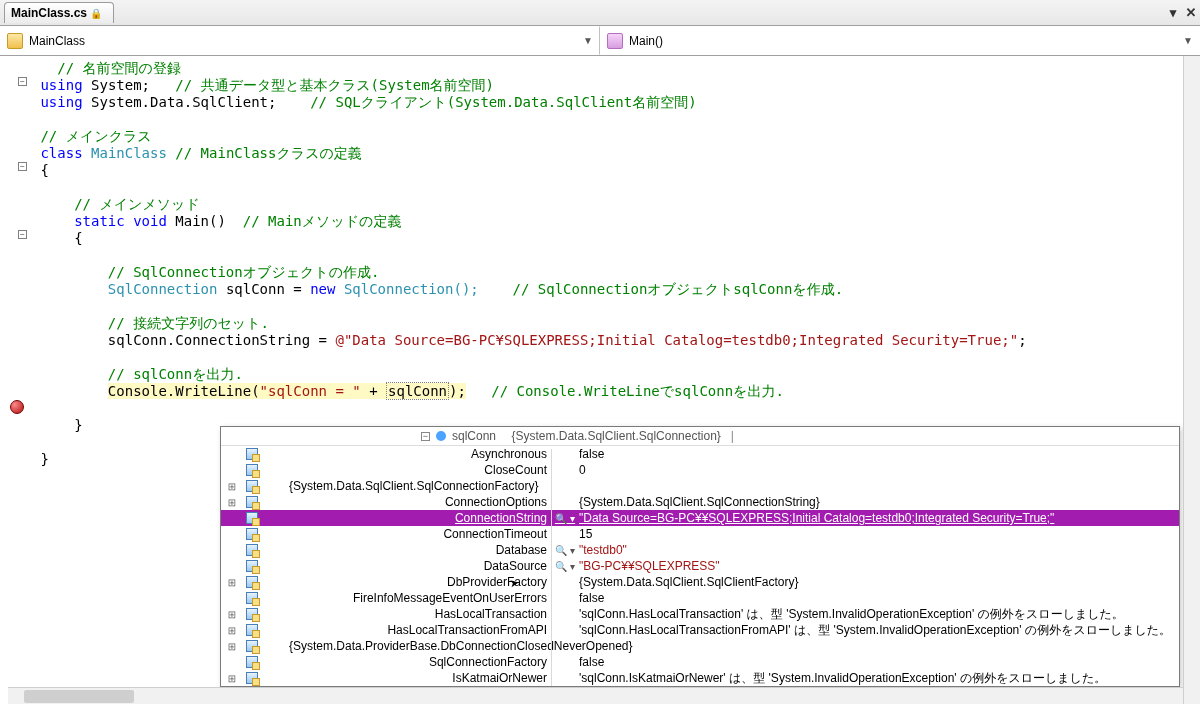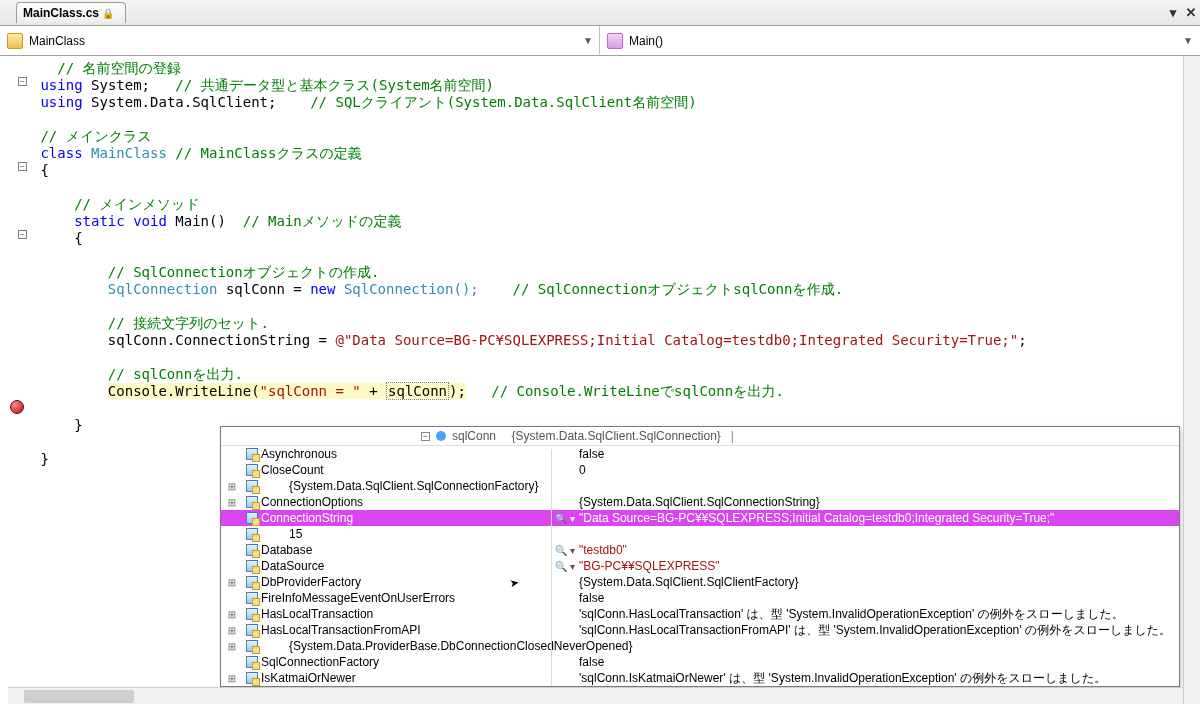--- a/index.html
+++ b/index.html
@@ -1,19 +1,19 @@
 <!DOCTYPE html>
 <html><head>
 <meta charset="utf-8">
 <style>
   * { box-sizing: border-box; margin: 0; padding: 0; }
   body { font-family: "MS Gothic", "Consolas", monospace; font-size: 13px; background: #fff; overflow: hidden; width: 1200px; height: 704px; position: relative; }
 
   
-  .tab-bar { display: flex; align-items: center; background: linear-gradient(#f4f4f4,#e7e7e7); border-bottom: 1px solid #a0a0a0; height: 26px; padding-left: 16px; }
+  .tab-bar { display: flex; align-items: center; background: linear-gradient(#f4f4f4,#e7e7e7); border-bottom: 1px solid #a0a0a0; height: 26px; padding-left: 4px; }
   .tab { background: linear-gradient(#ffffff,#ececec); border: 1px solid #9c9c9c; border-bottom: none; padding: 3px 10px 3px 6px; border-radius: 4px 4px 0 0; font-family: "Segoe UI", sans-serif; font-size: 12px; font-weight: bold; display: flex; align-items: center; gap: 3px; }
   .tab .lock { font-size: 10px; color: #555; }
   .tab-bar .spacer { flex: 1; }
   .tab-bar .win-btn { width: 18px; text-align: center; font-family: sans-serif; color: #333; font-weight: bold; }
 
   
   .nav-bar { display: flex; align-items: stretch; border-bottom: 1px solid #a0a0a0; height: 30px; background: #fff; font-family: "Segoe UI", sans-serif; font-size: 12px; }
   .nav-cell { display: flex; align-items: center; gap: 6px; padding: 0 6px; border: 1px solid transparent; }
   .nav-cell.left { flex: 0.5; border-right: 1px solid #c0c0c0; }
   .nav-cell.right { flex: 0.5; }
@@ -36,27 +36,27 @@
   .hl { background: #fff9c4; }
   .bx { border: 1px dotted #808080; padding: 0 1px; }
 
   
   .watch { position: absolute; left: 220px; top: 370px; width: 960px; background: #fff; border: 1px solid #7a7a7a; box-shadow: 2px 2px 6px rgba(0,0,0,.2); font-family: "Meiryo","Segoe UI", sans-serif; font-size: 12px; }
   .watch-head { display: flex; align-items: center; gap: 6px; padding: 2px 6px 2px 200px; color: #555; border-bottom: 1px solid #ddd; font-family: "Consolas","Segoe UI",sans-serif; }
   .watch-head .minus { width: 9px; height: 9px; border: 1px solid #888; text-align: center; line-height: 7px; font-size: 9px; }
   .watch-head .dot { width: 10px; height: 10px; border-radius: 50%; background: #4aa3ff; }
   .rows { }
   .row { display: flex; align-items: center; height: 16px; }
-  .row.sel { background: #d946ef; color: #fff; }
+  .row.sel { background: #a21caf; color: #fff; text-decoration: underline; }
   .c-exp { width: 22px; text-align: center; color: #666; font-size: 10px; }
   .row.sel .c-exp { color: #fff; }
   .c-icon { width: 18px; display: flex; align-items: center; justify-content: center; }
   .prop-icon { width: 12px; height: 12px; background: linear-gradient(#e6f3ff,#9cc8ef); border: 1px solid #4a7db3; position: relative; }
   .prop-icon::after { content: ""; position: absolute; right: -3px; bottom: -3px; width: 6px; height: 6px; background: #f7df88; border: 1px solid #c79a2a; }
-  .c-name { width: 290px; overflow: hidden; white-space: nowrap; padding-right: 4px; }
+  .c-name { width: 290px; overflow: hidden; white-space: nowrap; padding-right: 4px; text-align: right; }
   .c-vicon { width: 28px; text-align: center; color: #555; font-size: 10px; }
   .row.sel .c-vicon { color: #fff; }
   .c-val { flex: 1; overflow: hidden; white-space: nowrap; }
   .c-val.str { color: #a31515; }
   .row.sel .c-val, .row.sel .c-val.str { color: #fff; }
   .vert-sep { position: absolute; top: 22px; bottom: 0; left: 330px; width: 0; border-left: 1px solid #d9d9d9; }
 
   .cursor-img { position: absolute; left: 510px; top: 518px; font-size: 16px; color: #000; pointer-events: none; transform: rotate(-10deg); }
 
   .hscroll { position: absolute; left: 8px; right: 8px; bottom: 0; height: 17px; background: #f1f1f1; border-top: 1px solid #cfcfcf; }
@@ -173,20 +173,21 @@
           </span>
           <span class="c-name">ConnectionString</span>
           <span class="c-vicon">🔍 ▾</span>
           <span class="c-val str">"Data Source=BG-PC¥¥SQLEXPRESS;Initial Catalog=testdb0;Integrated Security=True;"</span>
         </div>
         <div class="row">
           <span class="c-exp"></span>
           <span class="c-icon">
             <span class="prop-icon"></span>
           </span>
+          <span class="c-name">ConnectionTimeout</span>
           <span class="c-vicon"></span>
           <span class="c-val">15</span>
         </div>
         <div class="row">
           <span class="c-exp"></span>
           <span class="c-icon">
             <span class="prop-icon"></span>
           </span>
           <span class="c-name">Database</span>
           <span class="c-vicon">🔍 ▾</span>

